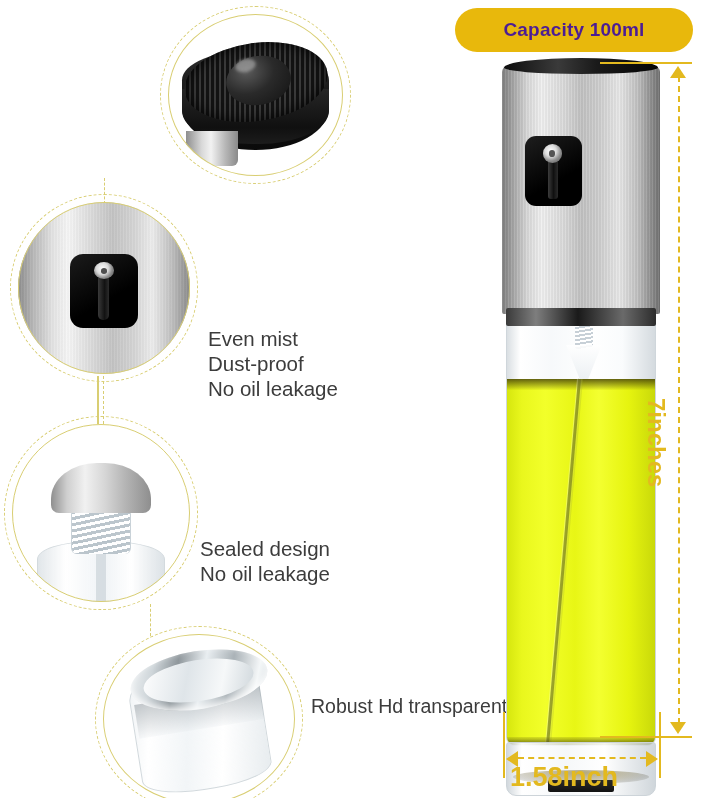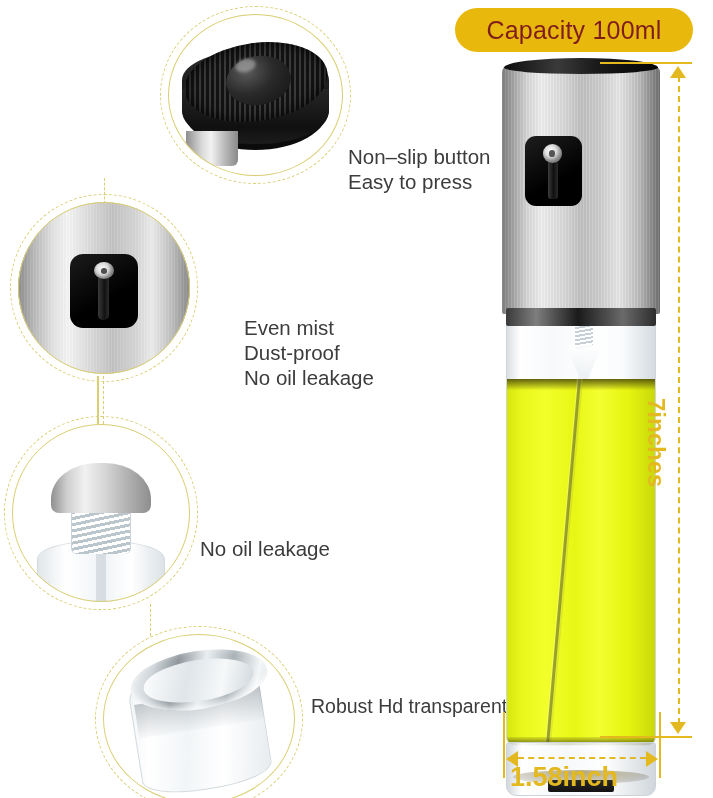--- a/index.html
+++ b/index.html
@@ -18,36 +18,36 @@
 
   
   #capacity-badge {
     left: 455px; top: 8px;
     width: 238px; height: 44px;
     background: #E8B80C;
     border-radius: 22px;
     display: flex; align-items: center; justify-content: center;
   }
   #capacity-badge .txt {
-    color: #7f1d1d;
-    font-size: 25px;
-    font-weight: normal;
+    color: #4c1d95;
+    font-size: 19px;
+    font-weight: bold;
     letter-spacing: 0.2px;
     white-space: nowrap;
   }
 
   
   .feat {
     color: #3c3c3c;
     font-size: 20.5px;
     line-height: 25px;
     white-space: nowrap;
   }
   #feat-1 { left: 348px; top: 144px; }
-  #feat-2 { left: 208px; top: 315px; margin-left: 36px; }
+  #feat-2 { left: 208px; top: 326px; }
   #feat-3 { left: 200px; top: 536px; }
   #feat-4 { left: 311px; top: 694px; font-size: 19.5px; line-height: 24px; }
 
   
   .callout {
     border-radius: 50%;
     overflow: visible;
   }
   .callout .disc {
     position: absolute;
@@ -436,32 +436,29 @@
     <div class="disc">
       <div class="glass-body"></div>
       <div class="glass-band"></div>
       <div class="glass-rim"></div>
       <div class="glass-rim-in"></div>
     </div>
     <div class="ring-solid"></div>
     <div class="ring-dash"></div>
   </div>
 
-  <div class="abs feat" id="feat-1">
-    <div>Non–slip button</div>
-    <div>Easy to press</div>
-  </div>
 
   <div class="abs feat" id="feat-2">
     <div>Even mist</div>
     <div>Dust-proof</div>
     <div>No oil leakage</div>
   </div>
 
   <div class="abs feat" id="feat-3">
+    <div>Sealed design</div>
     <div>No oil leakage</div>
   </div>
 
   <div class="abs feat" id="feat-4">
     <div>Robust Hd transparent,</div>
   </div>
 
   <div class="abs" id="bottle">
     <div class="b-glass">
       <div class="b-dip"></div>

